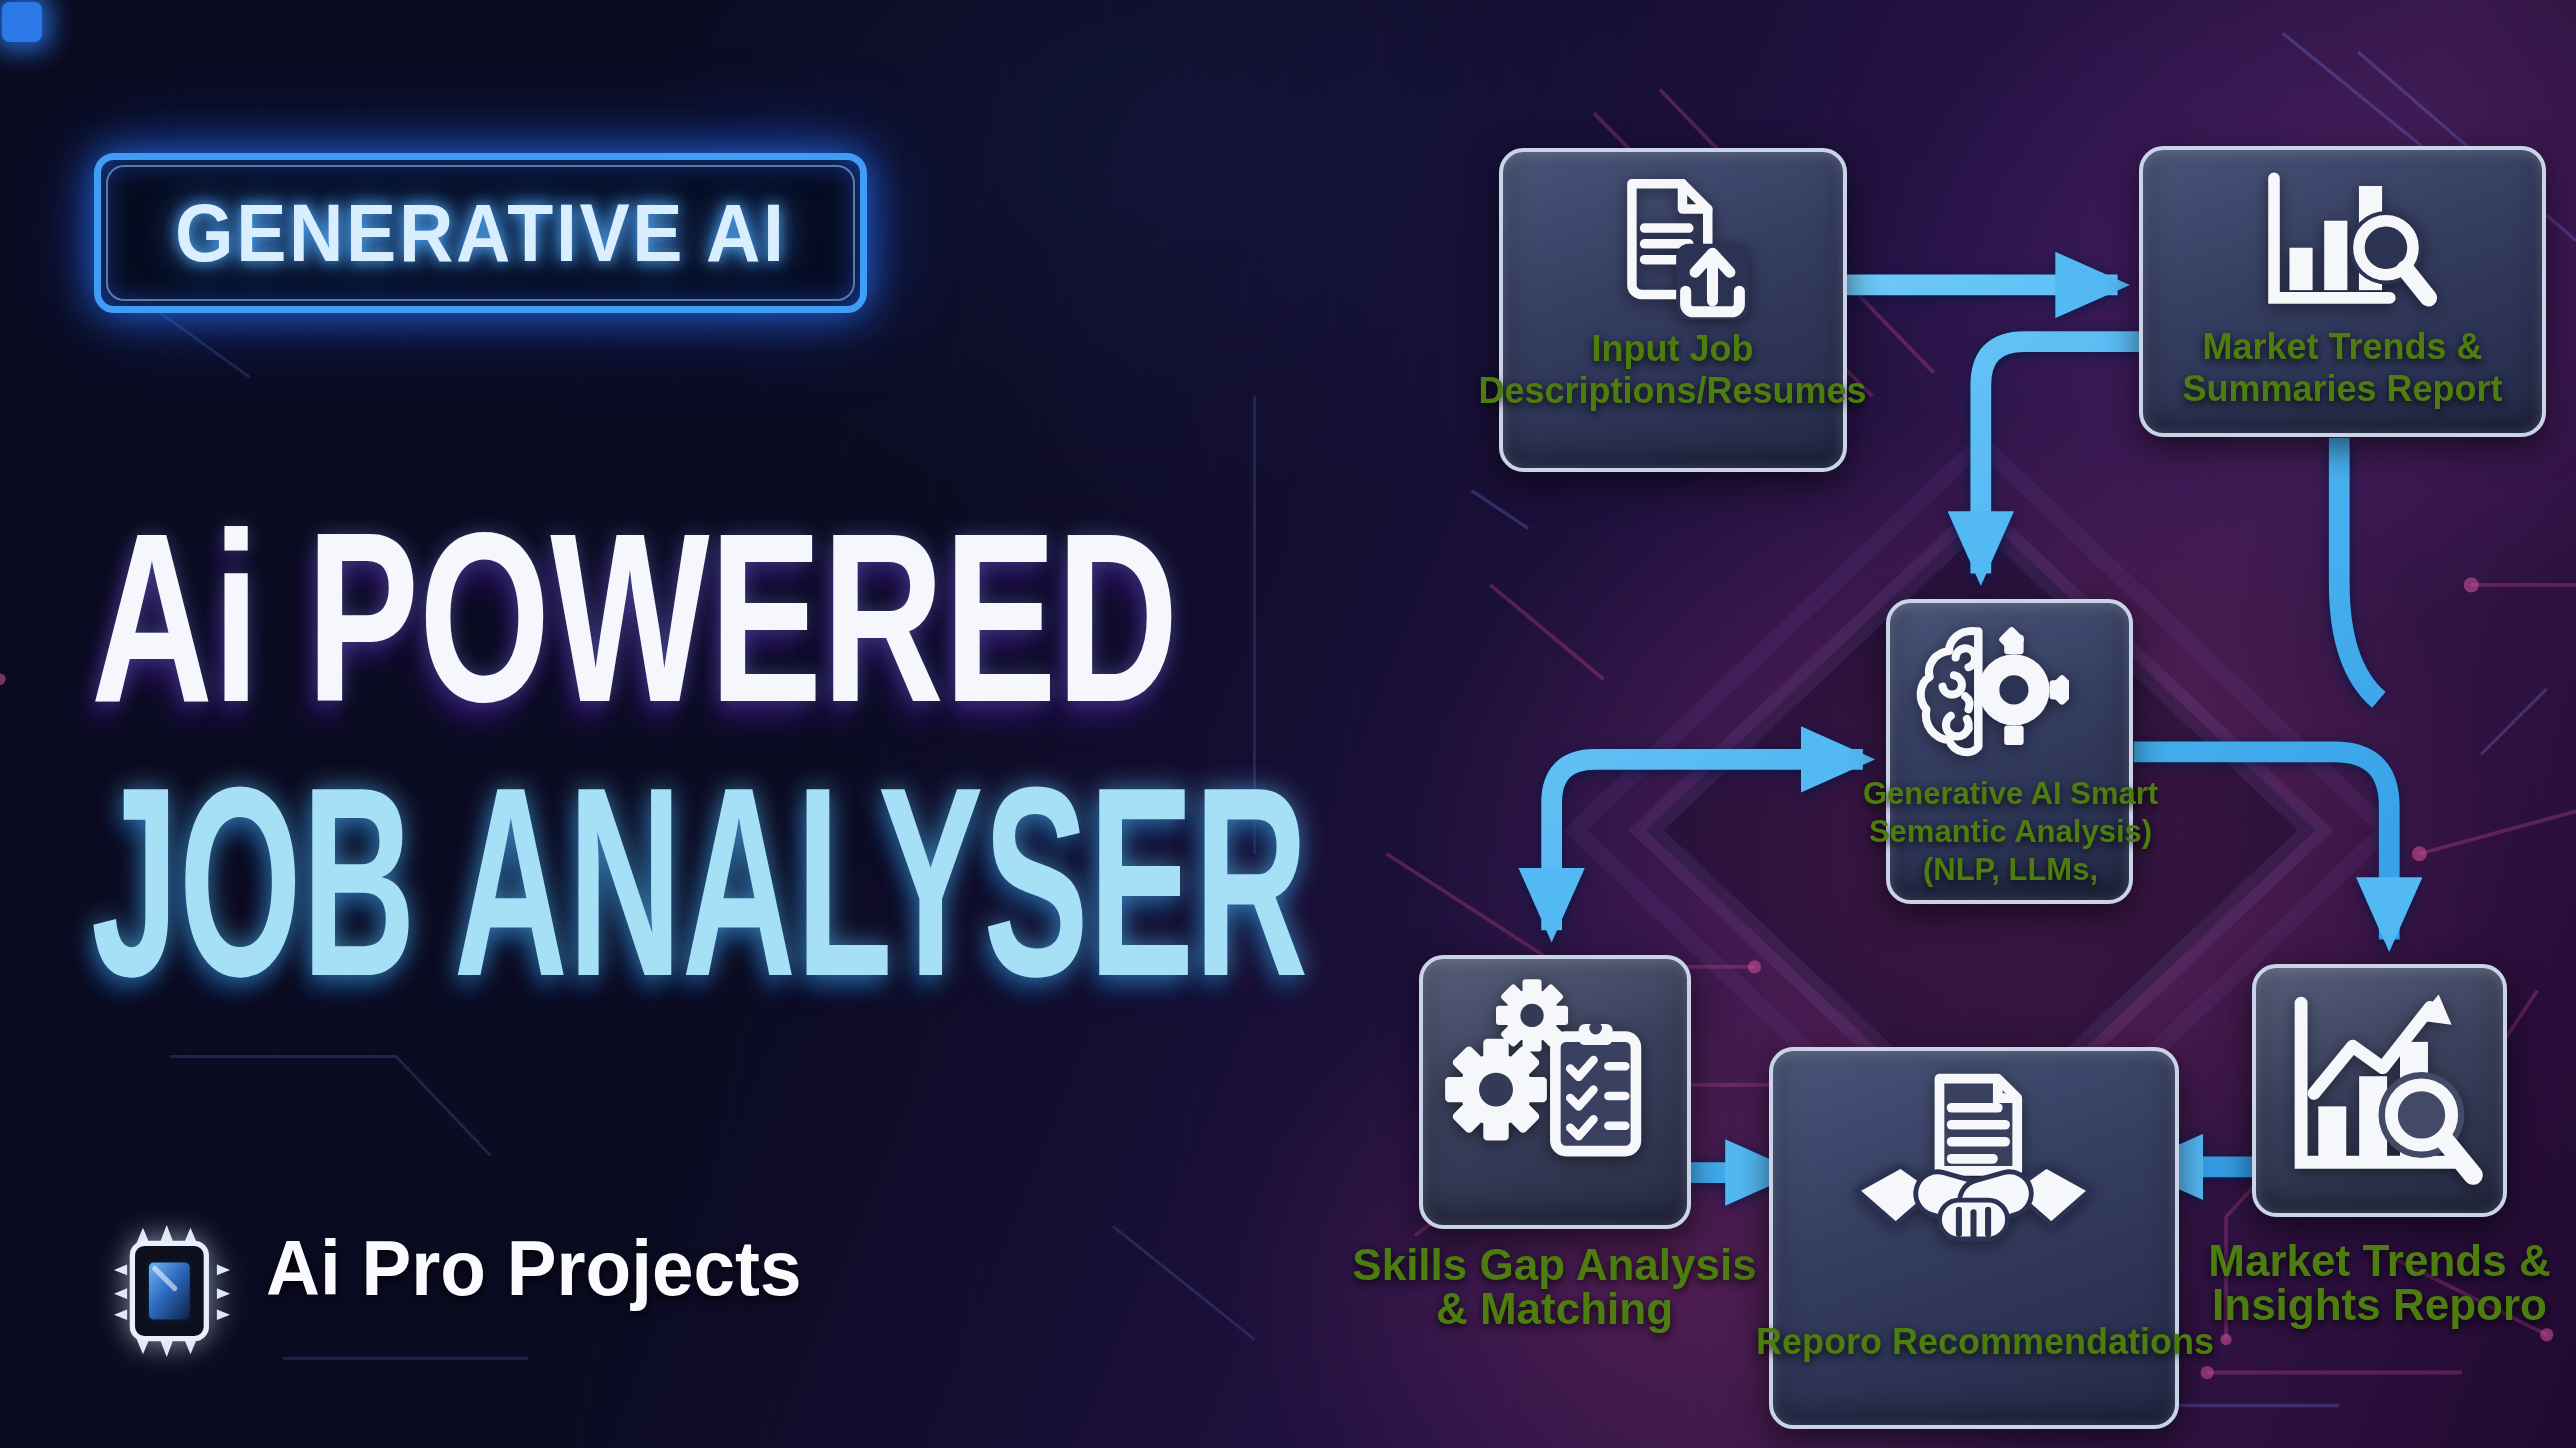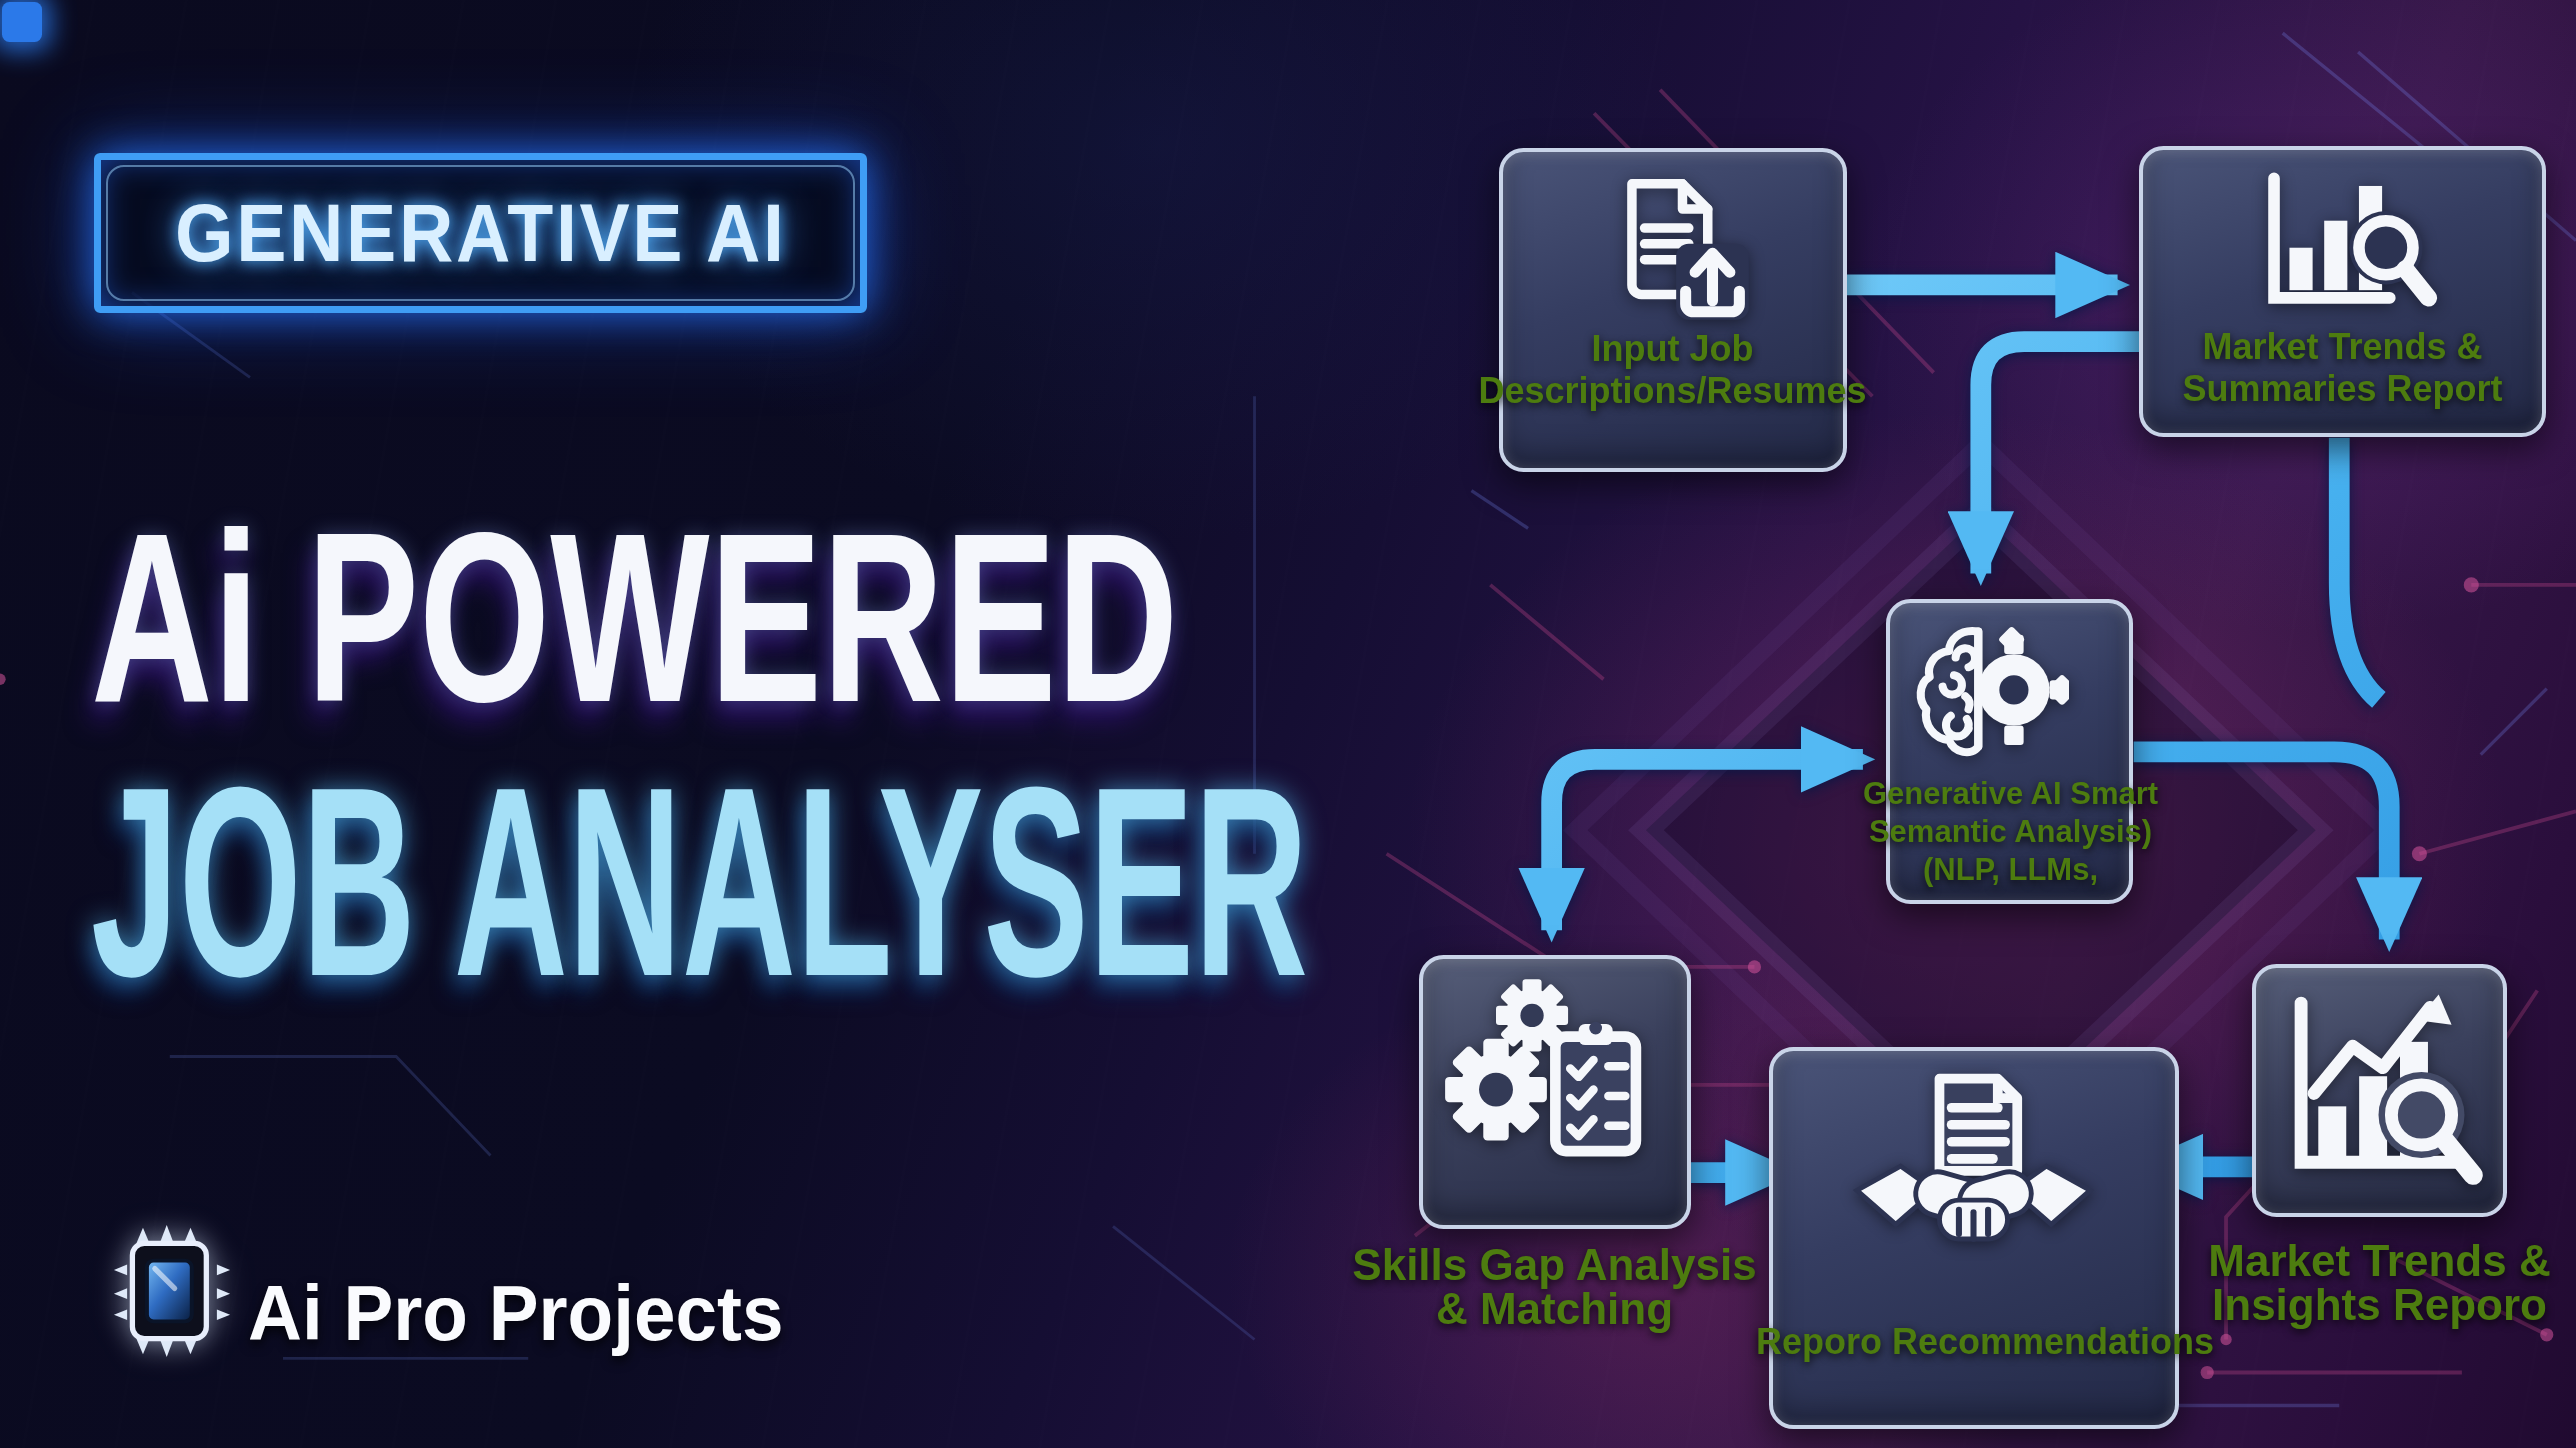--- a/index.html
+++ b/index.html
@@ -15,34 +15,34 @@
       radial-gradient(604px 453px at 64% 88%,rgba(196,58,120,.24),transparent 70%),
       radial-gradient(755px 566px at 45% 10%,rgba(28,34,90,.35),transparent 70%);}
   .bg-streaks{position:absolute;inset:0;opacity:.5;
     background:repeating-linear-gradient(100deg,rgba(255,255,255,.013) 0 2.8px,transparent 2.8px 91px);}
   .layer{position:absolute;inset:0;}
   .z1{z-index:1}.z2{z-index:2}.z3{z-index:3}.z4{z-index:4}
   .corner-glow{position:absolute;left:1.9px;top:1.9px;width:40px;height:40px;border-radius:7.5px;
     background:#2f86ff;box-shadow:0 0 24.5px 9.4px rgba(47,134,255,.8);opacity:.9;}
   
   .badge{position:absolute;left:94px;top:153px;width:773px;height:160px;box-sizing:border-box;
-    border:7.5px solid #3f9df5;border-radius:6px;background:rgba(5,11,32,.78);
+    border:7.5px solid #3f9df5;border-radius:20px;background:rgba(5,11,32,.78);
     box-shadow:0 0 40px rgba(40,120,255,.8),0 0 94px rgba(28,86,230,.45),inset 0 0 32px rgba(40,110,255,.55);
     display:flex;align-items:center;justify-content:center;}
   .badge::after{content:"";position:absolute;inset:4.7px;border:2.8px solid rgba(160,215,255,.5);border-radius:18px;}
   .badge-text{font-size:81px;font-weight:800;letter-spacing:2.8px;color:#d9efff;transform:scaleX(.93);
     text-shadow:0 0 15px #55b4ff,0 0 36px rgba(70,150,255,.85);}
   
   .title-line{position:absolute;left:91px;white-space:nowrap;font-weight:800;line-height:1;transform-origin:left top;}
   .title-line1{top:497px;font-size:241px;color:#f5f7fc;transform:scaleX(.70);
     text-shadow:0 0 24.5px rgba(150,180,255,.30),-9.4px 19px 30px rgba(45,18,105,.85);}
   .title-line2{top:747px;font-size:270px;color:#a5e0f7;transform:scaleX(.585);
     text-shadow:0 0 34px rgba(90,200,255,.6),-9.4px 17px 28px rgba(12,44,96,.8);}
   
-  .brand{position:absolute;left:106px;top:1224px;display:flex;align-items:flex-end;gap:10px;}
+  .brand{position:absolute;left:106px;top:1224px;display:flex;align-items:flex-start;gap:28px;}
   .brand-chip{width:132px;height:134px;filter:drop-shadow(0 0 13.2px rgba(220,235,255,.55));}
   .brand-name{font-size:77px;font-weight:800;color:#fafbfe;transform:scaleX(.97);transform-origin:left center;
     text-shadow:0 4.7px 11.3px rgba(0,0,0,.75);}
   
   .node{position:absolute;box-sizing:border-box;border:4.7px solid #c9d4e8;border-radius:24.5px;
     background:linear-gradient(160deg,#4a5478 0%,#353d61 42%,#232947 100%);
     box-shadow:0 11.3px 34px rgba(0,0,0,.55),inset 0 1.9px 13.2px rgba(255,255,255,.20),inset 0 -13.2px 28px rgba(0,0,10,.35);}
   .node--light{background:linear-gradient(160deg,#565e79 0%,#3a405c 45%,#272c46 100%);}
   .node-icon{position:absolute;}
   .node-label,.node-caption{position:absolute;text-align:center;color:#4d7c0f;font-weight:700;

